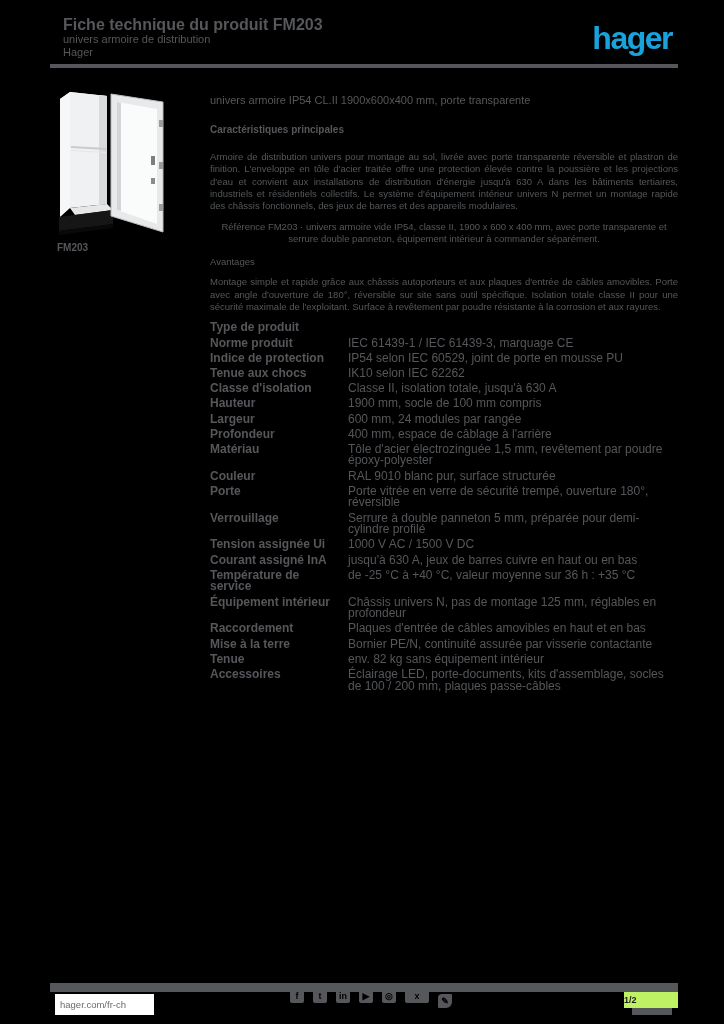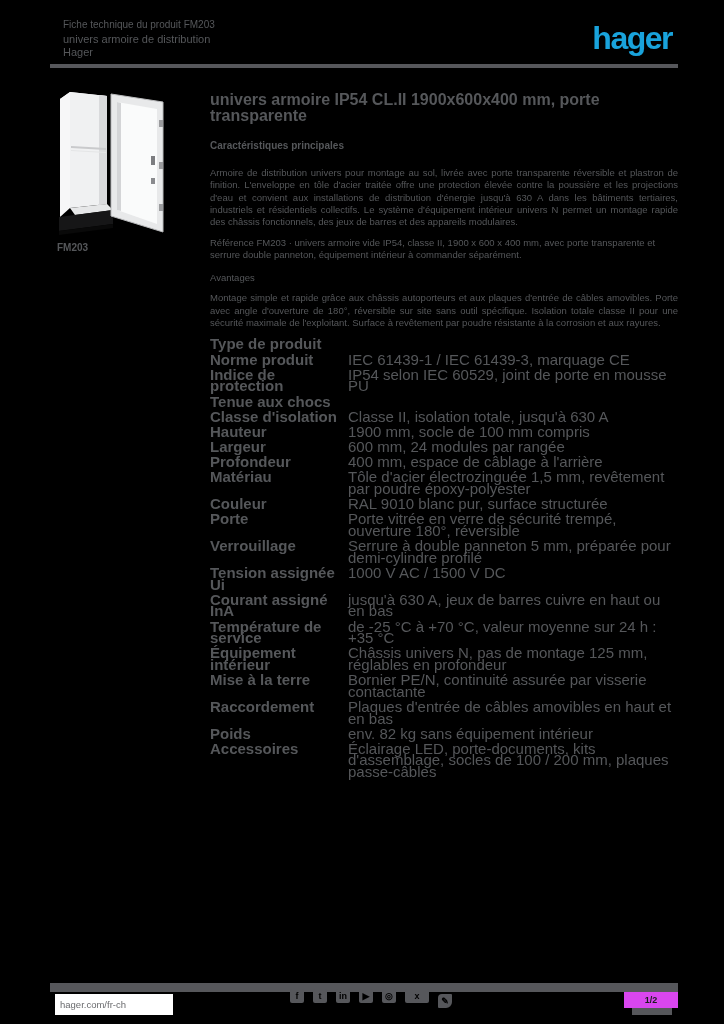--- a/index.html
+++ b/index.html
@@ -3,61 +3,61 @@
 <meta charset="utf-8">
 <style>
   html,body{margin:0;padding:0;background:#000;}
   .canvas{
     position:relative;width:724px;height:1024px;background:#000;overflow:hidden;
     font-family:"Liberation Sans", sans-serif;color:#55575a;
     -webkit-font-smoothing:antialiased;
   }
   
   .header{position:absolute;left:63px;top:17px;width:330px;}
-  .header .h1{font-size:10px;font-weight:normal;line-height:15px;white-space:nowrap;}
+  .header .h1{font-size:16px;font-weight:bold;line-height:15px;white-space:nowrap;}
   .header .h2{font-size:11px;line-height:14px;white-space:nowrap;}
   .header .h3{font-size:11px;line-height:13px;white-space:nowrap;}
   .logo{
     position:absolute;left:582px;top:18px;width:90px;height:40px;
     font-size:32px;font-weight:bold;letter-spacing:-1.5px;line-height:40px;
     text-align:right;
   }
   .rule{position:absolute;left:50px;top:64px;width:628px;height:4px;background:#56575b;}
   
   .figure{position:absolute;left:55px;top:86px;width:112px;height:152px;}
   .figure svg{display:block;}
   .caption{position:absolute;left:57px;top:242px;font-size:10px;font-weight:bold;color:#55575a;}
   
   .main{position:absolute;left:210px;top:92px;width:468px;}
-  .title{font-size:16px;font-weight:bold;line-height:16px;margin:0 0 15px 0;}
+  .title{font-size:11px;font-weight:normal;line-height:16px;margin:0 0 15px 0;}
   .subtitle{font-size:10px;font-weight:bold;line-height:13px;margin:0 0 15px 0;}
   .para{font-size:9.5px;line-height:12.3px;margin:8px 0 9px 0;text-align:justify;}
-  .refline{font-size:9.5px;line-height:12px;margin:0 0 11px 0;}
+  .refline{font-size:9.5px;line-height:12px;margin:0 0 11px 0;text-align:center;}
   .sect{font-size:9.5px;font-weight:normal;line-height:12px;margin:0 0 7px 0;}
   .spec{margin-top:2px;}
-  .spec-row{display:flex;font-size:15px;line-height:11.6px;margin-bottom:3.6px;}
+  .spec-row{display:flex;font-size:12px;line-height:11.6px;margin-bottom:3.6px;}
   .spec-label{width:130px;flex:none;padding-right:8px;font-weight:bold;}
   .spec-value{flex:1;}
   
   .footer-band{position:absolute;left:50px;top:983px;width:628px;height:9px;background:#56575b;}
   .url-box{
-    position:absolute;left:55px;top:994px;width:118px;height:21px;background:#fff;
+    position:absolute;left:55px;top:994px;width:99px;height:21px;background:#fff;
     font-size:9.5px;line-height:21px;color:#6a6b6e;padding-left:5px;box-sizing:border-box;
   }
   .social{position:absolute;left:290px;top:989px;display:flex;align-items:flex-start;}
   .social .icon{
     width:14px;height:14px;background:#56575b;color:#000;border-radius:2px;
     font-size:9px;font-weight:bold;line-height:14px;text-align:center;margin-right:9px;
     flex:none;
   }
   .social .icon.wide{width:24px;}
   .social .icon.tail{margin-top:5px;border-radius:4px 1px 6px 1px;}
   .page-box{
-    position:absolute;left:624px;top:992px;width:54px;height:16px;background:#d946ef;
-    color:#1c1c1e;font-size:9px;font-weight:bold;line-height:16px;text-align:center;
+    position:absolute;left:624px;top:992px;width:54px;height:16px;background:#bef264;
+    color:#1c1c1e;font-size:9px;font-weight:bold;line-height:16px;text-align:left;
   }
   .page-tab{position:absolute;left:632px;top:1008px;width:40px;height:7px;background:#56575b;}
 </style>
 </head>
 <body>
 
 <div class="canvas">
 
   <div class="header">
     <div class="h1">Fiche technique du produit FM203</div>
@@ -114,20 +114,21 @@
         <div class="spec-row">
           <span class="spec-label">Norme produit</span>
           <span class="spec-value">IEC 61439-1 / IEC 61439-3, marquage CE</span>
         </div>
         <div class="spec-row">
           <span class="spec-label">Indice de protection</span>
           <span class="spec-value">IP54 selon IEC 60529, joint de porte en mousse PU</span>
         </div>
         <div class="spec-row">
           <span class="spec-label">Tenue aux chocs</span>
+          <span class="spec-value">IK10 selon IEC 62262</span>
         </div>
         <div class="spec-row">
           <span class="spec-label">Classe d'isolation</span>
           <span class="spec-value">Classe II, isolation totale, jusqu'à 630 A</span>
         </div>
         <div class="spec-row">
           <span class="spec-label">Hauteur</span>
           <span class="spec-value">1900 mm, socle de 100 mm compris</span>
         </div>
         <div class="spec-row">
@@ -157,36 +158,36 @@
         <div class="spec-row">
           <span class="spec-label">Tension assignée Ui</span>
           <span class="spec-value">1000 V AC / 1500 V DC</span>
         </div>
         <div class="spec-row">
           <span class="spec-label">Courant assigné InA</span>
           <span class="spec-value">jusqu'à 630 A, jeux de barres cuivre en haut ou en bas</span>
         </div>
         <div class="spec-row">
           <span class="spec-label">Température de service</span>
-          <span class="spec-value">de -25 °C à +70 °C, valeur moyenne sur 24 h : +35 °C</span>
+          <span class="spec-value">de -25 °C à +40 °C, valeur moyenne sur 36 h : +35 °C</span>
         </div>
         <div class="spec-row">
           <span class="spec-label">Équipement intérieur</span>
           <span class="spec-value">Châssis univers N, pas de montage 125 mm, réglables en profondeur</span>
         </div>
         <div class="spec-row">
+          <span class="spec-label">Raccordement</span>
+          <span class="spec-value">Plaques d'entrée de câbles amovibles en haut et en bas</span>
+        </div>
+        <div class="spec-row">
           <span class="spec-label">Mise à la terre</span>
           <span class="spec-value">Bornier PE/N, continuité assurée par visserie contactante</span>
         </div>
         <div class="spec-row">
-          <span class="spec-label">Raccordement</span>
-          <span class="spec-value">Plaques d'entrée de câbles amovibles en haut et en bas</span>
-        </div>
-        <div class="spec-row">
-          <span class="spec-label">Poids</span>
+          <span class="spec-label">Tenue</span>
           <span class="spec-value">env. 82 kg sans équipement intérieur</span>
         </div>
         <div class="spec-row">
           <span class="spec-label">Accessoires</span>
           <span class="spec-value">Éclairage LED, porte-documents, kits d'assemblage, socles de 100 / 200 mm, plaques passe-câbles</span>
         </div>
       </div>
   </div>
 
   <div class="footer-band"></div>

